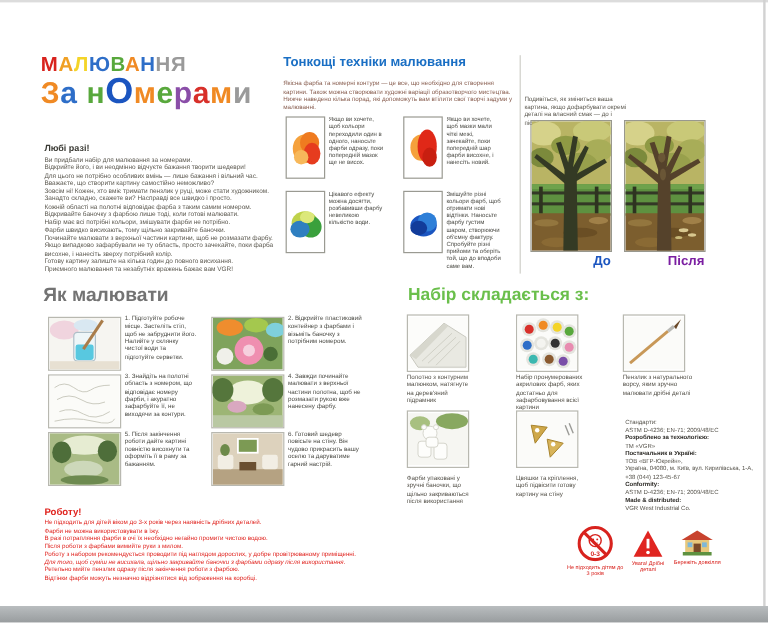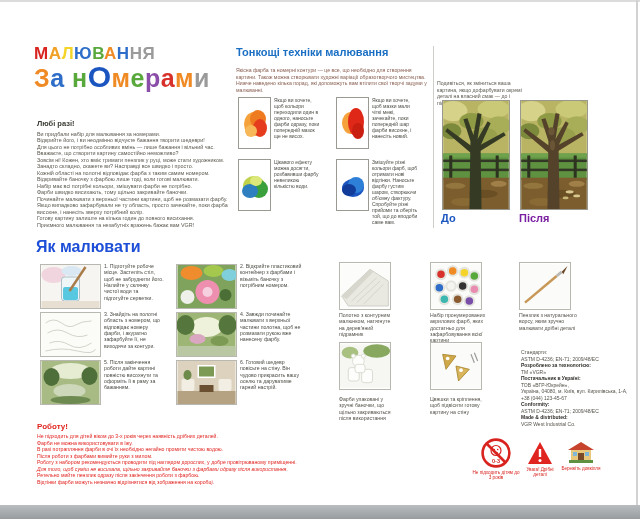--- a/index.html
+++ b/index.html
@@ -24,26 +24,26 @@
   .tech-intro{left:236px;top:67px;width:196px;font-size:5.2px;line-height:1.25;color:#8a6052;}
   .swatch-box{width:31px;height:50px;background:#fff;border:1px solid #9a9a92;}
   .tip{width:46px;font-size:5px;line-height:1.2;color:#4c4c46;}
 
   
   .vgr-note{left:437px;top:80px;width:86px;font-size:5.2px;line-height:1.25;color:#5c5950;}
   .fig{width:66px;height:108px;border:1px solid #98988e;}
   .fig svg{display:block;width:100%;height:100%;}
   .fig-before svg .trunk{fill:#343a24;}
   .fig-after svg .trunk{fill:#55422b;}
-  .ba-label{width:68px;text-align:left;font-size:11px;font-weight:bold;}
+  .ba-label{width:68px;text-align:right;font-size:11px;font-weight:bold;}
   .lbl-before{color:#1b55c0;}
   .lbl-after{color:#7b1fa2;}
 
   
-  .how-head{left:36px;top:238px;font-size:16px;font-weight:bold;color:#1d4ed8;}
+  .how-head{left:36px;top:238px;font-size:16px;font-weight:bold;color:#737373;}
   .step-img{width:59px;height:43px;border:1px solid #b8b8b0;}
   .step-img svg{display:block;width:100%;height:100%;}
   .step-cap{font-size:5.2px;line-height:1.22;color:#4c4c46;}
 
   
   .att-head{left:37px;top:422px;font-size:8px;font-weight:bold;color:#e02520;}
   .att{left:37px;width:305px;font-size:5.2px;line-height:1.25;color:#e02520;}
   .italic{font-style:italic;}
 
   
@@ -273,20 +273,21 @@
   <div class="abs att-head" data-name="attention-heading">Роботу!</div>
   <div class="abs att pre" style="top:433px;" data-name="attention-lines-a">Не підходить для дітей віком до 3-х років через наявність дрібних деталей.
 Фарби не можна використовувати в їжу.
 В разі потрапляння фарби в очі їх необхідно негайно промити чистою водою.
 Після роботи з фарбами вимийте руки з милом.
 Роботу з набором рекомендується проводити під наглядом дорослих, у добре провітрюваному приміщенні.</div>
   <div class="abs att italic" style="top:465.5px;" data-name="attention-line-italic">Для того, щоб суміш не висихала, щільно закривайте баночки з фарбами одразу після використання.</div>
   <div class="abs att pre" style="top:472px;" data-name="attention-lines-b">Ретельно мийте пензлик одразу після закінчення роботи з фарбою.
 Відтінки фарби можуть незначно відрізнятися від зображення на коробці.</div>
 
+  <div class="abs kit-head" data-name="kit-heading">Набір складається з:</div>
 
   <div class="abs kit-img" style="left:339px;top:262px;" data-name="kit-canvas-image">
     <svg viewBox="0 0 60 52">
       <rect width="60" height="52" fill="#fcfcfa"></rect>
       <path d="M2 38 L36 6 L58 20 L58 50 L10 50 Z" fill="#e9e9e2" stroke="#c9c9c0"></path>
       <path d="M2 38 L36 6 L40 9 L8 42 Z" fill="#d7d7cd"></path>
       <path d="M14 44 L44 16 M20 46 L48 20 M28 48 L52 24" stroke="#d0d0c6" fill="none"></path>
     </svg>
   </div>
   <div class="abs kit-cap" style="left:339px;top:312px;width:58px;" data-name="kit-canvas-caption">Полотно з контурним малюнком, натягнуте на дерев'яний підрамник</div>

